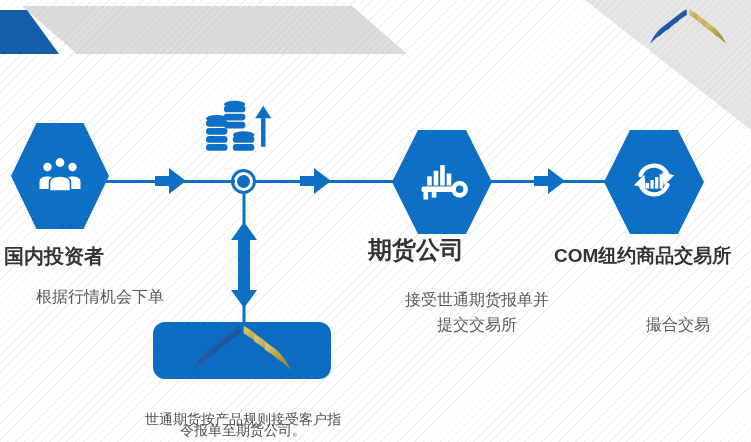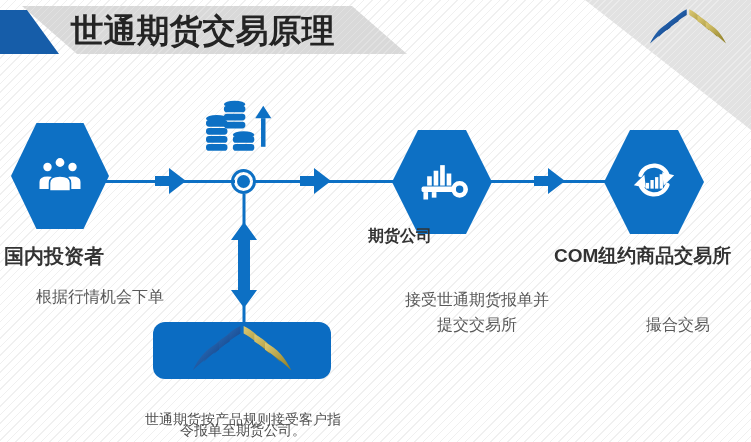--- a/index.html
+++ b/index.html
@@ -61,21 +61,21 @@
   
   .company-box{
     position:absolute;left:153px;top:322px;width:178px;height:57px;border-radius:12px;
     background:#0b6cc2;display:flex;align-items:center;justify-content:center;
   }
   
   .node-label{position:absolute;font-weight:bold;color:#333333;white-space:nowrap;}
   .node-desc{position:absolute;color:#595959;font-size:16px;text-align:center;white-space:nowrap;padding-left:32px;}
   #lbl-investor{left:4px;top:243px;width:140px;font-size:20px;}
   #desc-investor{left:0;top:287px;width:136px;}
-  #lbl-broker{left:368px;top:226px;width:160px;font-size:16px;}
+  #lbl-broker{left:368px;top:234px;width:160px;font-size:24px;}
   #desc-broker1{left:345px;top:290px;width:200px;}
   #desc-broker2{left:345px;top:315px;width:200px;}
   #lbl-exchange{left:554px;top:243px;width:200px;font-size:19px;}
   #desc-exchange1{left:546px;top:290px;width:200px;}
   #desc-exchange2{left:546px;top:315px;width:200px;}
   .box-caption{
     position:absolute;left:123px;top:391px;width:240px;text-align:center;
     font-size:14px;color:#4f4f4f;line-height:27px;white-space:nowrap;
   }
 </style>
@@ -106,21 +106,20 @@
       </g>
     </g>
     <polygon id="arrow-glyph" points="0,9 14,9 14,1 31,14 14,27 14,19 0,19" fill="#0d70c4"></polygon>
   </defs>
 </svg>
 
 <div id="slide">
 
   <div class="banner"></div>
   <div class="corner-accent"></div>
-  <div class="slide-title">世通期货交易原理</div>
   <div class="tr-panel"></div>
   <span class="header-logo">
     <svg viewBox="0 0 120 56" width="76" height="36">
         <use href="#logo-mark"></use>
       </svg>
   </span>
 
   <div class="conn" id="conn1"></div>
   <div class="conn" id="conn2"></div>
   <div class="conn" id="conn3"></div>

